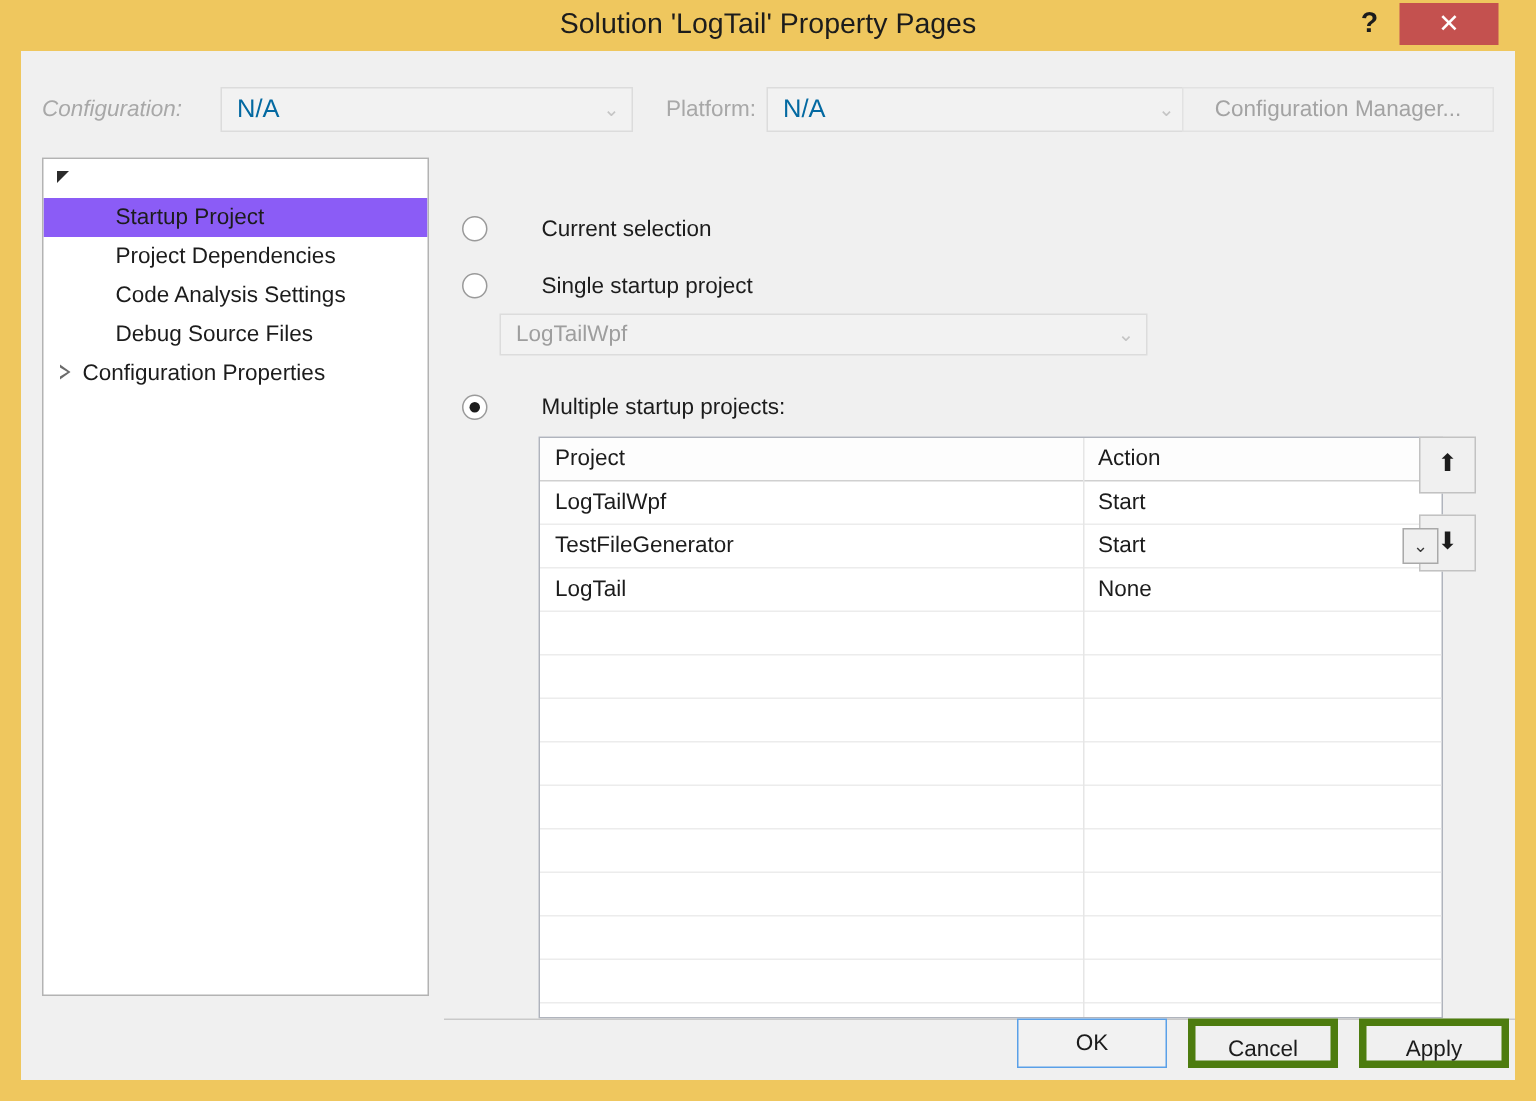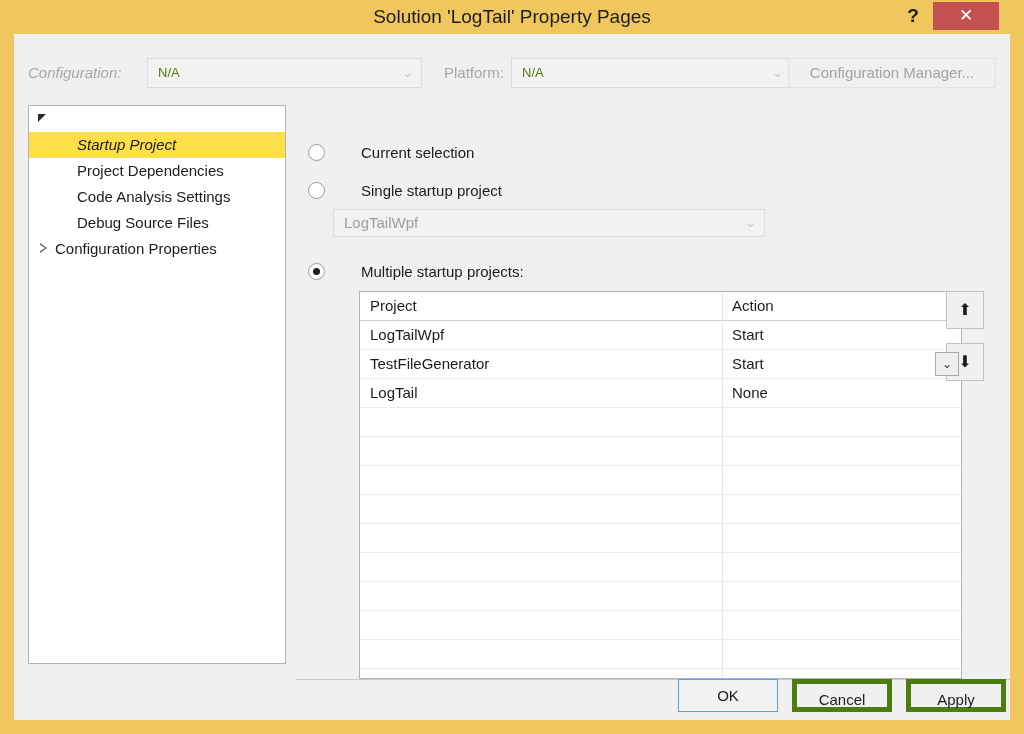--- a/index.html
+++ b/index.html
@@ -105,22 +105,22 @@
     background: #f2f2f2;
     border: 1px solid #dcdcdc;
     box-sizing: border-box;
   }
   .combo-disabled .combo-value {
     position: absolute;
     left: 10px;
     top: 0;
     height: 28px;
     line-height: 28px;
-    font-size: 13px;
-    color: #4d7c0f;
+    font-size: 17px;
+    color: #0369a1;
   }
   .combo-chevron {
     position: absolute;
     right: 8px;
     top: 0;
     height: 28px;
     line-height: 28px;
     font-size: 13px;
     color: #c5c5c5;
   }
@@ -158,22 +158,21 @@
   .tree-node {
     position: relative;
     height: 26px;
     line-height: 26px;
     font-size: 15px;
     color: #1c1c1c;
     white-space: nowrap;
     cursor: default;
   }
   .tree-node.selected {
-    background: #fde047;
-    font-style: italic;
+    background: #8b5cf6;
   }
   .tree-node .tw {
     position: absolute;
     left: 8px;
     top: 0;
     width: 14px;
     height: 26px;
   }
   .tw-expanded-glyph {
     position: absolute;

